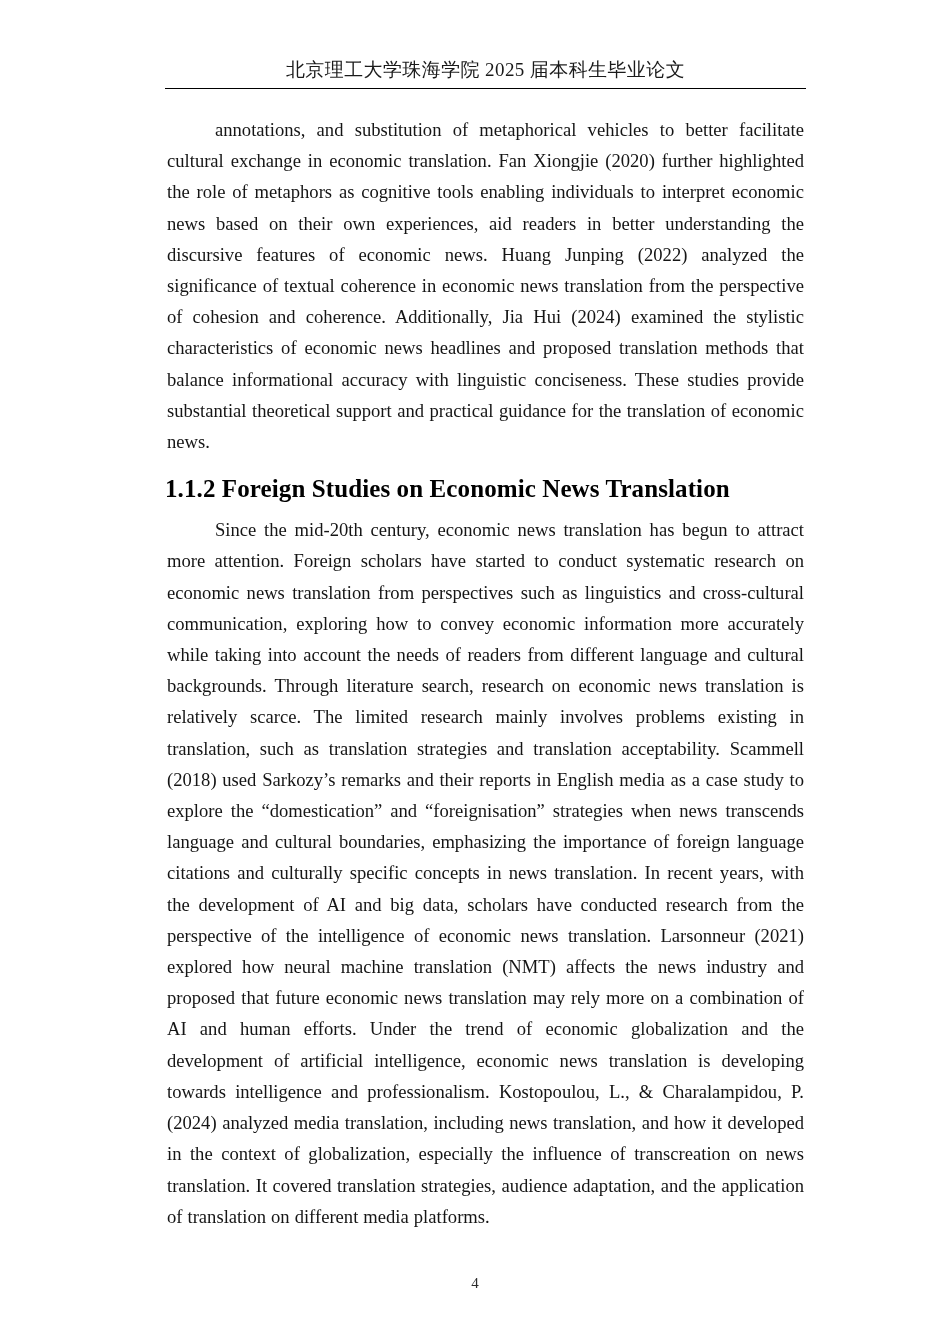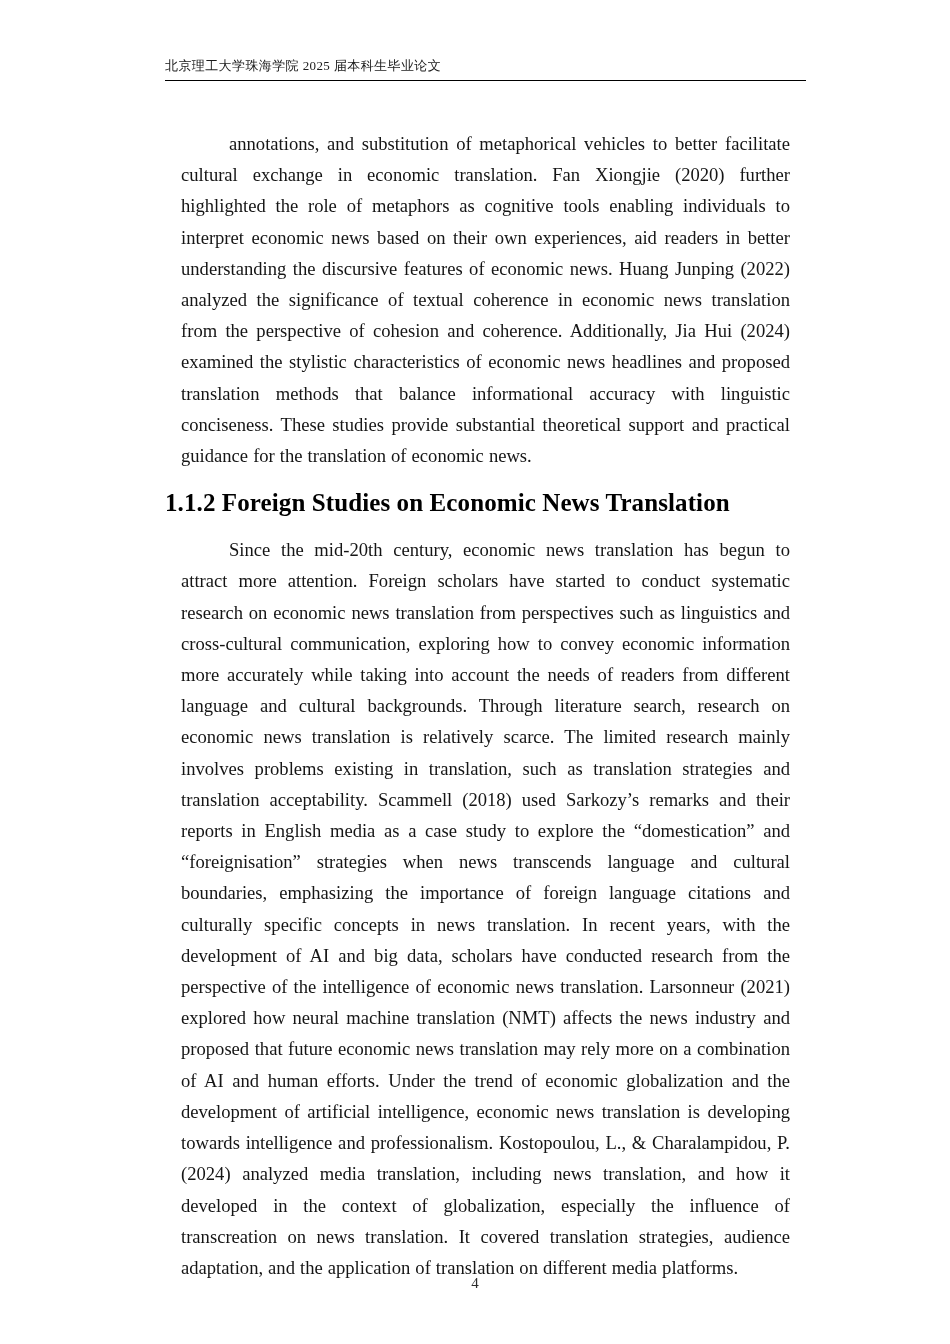--- a/index.html
+++ b/index.html
@@ -25,23 +25,23 @@
   }
 
   
   .header-zone {
     position: absolute;
     left: 165px;
     top: 58px;
     width: 641px;
   }
   .header-text {
-    text-align: left;
+    text-align: center;
     font-family: "Liberation Serif", "DejaVu Serif", serif;
-    font-size: 13px;
+    font-size: 19px;
     letter-spacing: 0.4px;
     color: #1a1a1a;
     line-height: 1.3;
     white-space: nowrap;
   }
   .header-rule {
     margin-top: 5px;
     border-bottom: 1.6px solid #000000;
     width: 100%;
     height: 0;
@@ -49,21 +49,21 @@
 
   
   .content {
     position: absolute;
     left: 165px;
     top: 112px;
     width: 641px;
   }
 
   p.body-par {
-    margin: 16px;
+    margin: 2px;
     font-size: 18.6px;
     line-height: 31.2px;
     text-align: justify;
     text-justify: inter-word;
     text-indent: 48px;
     color: #151515;
     -webkit-hyphens: none;
     hyphens: none;
     word-spacing: 0.02em;
   }

